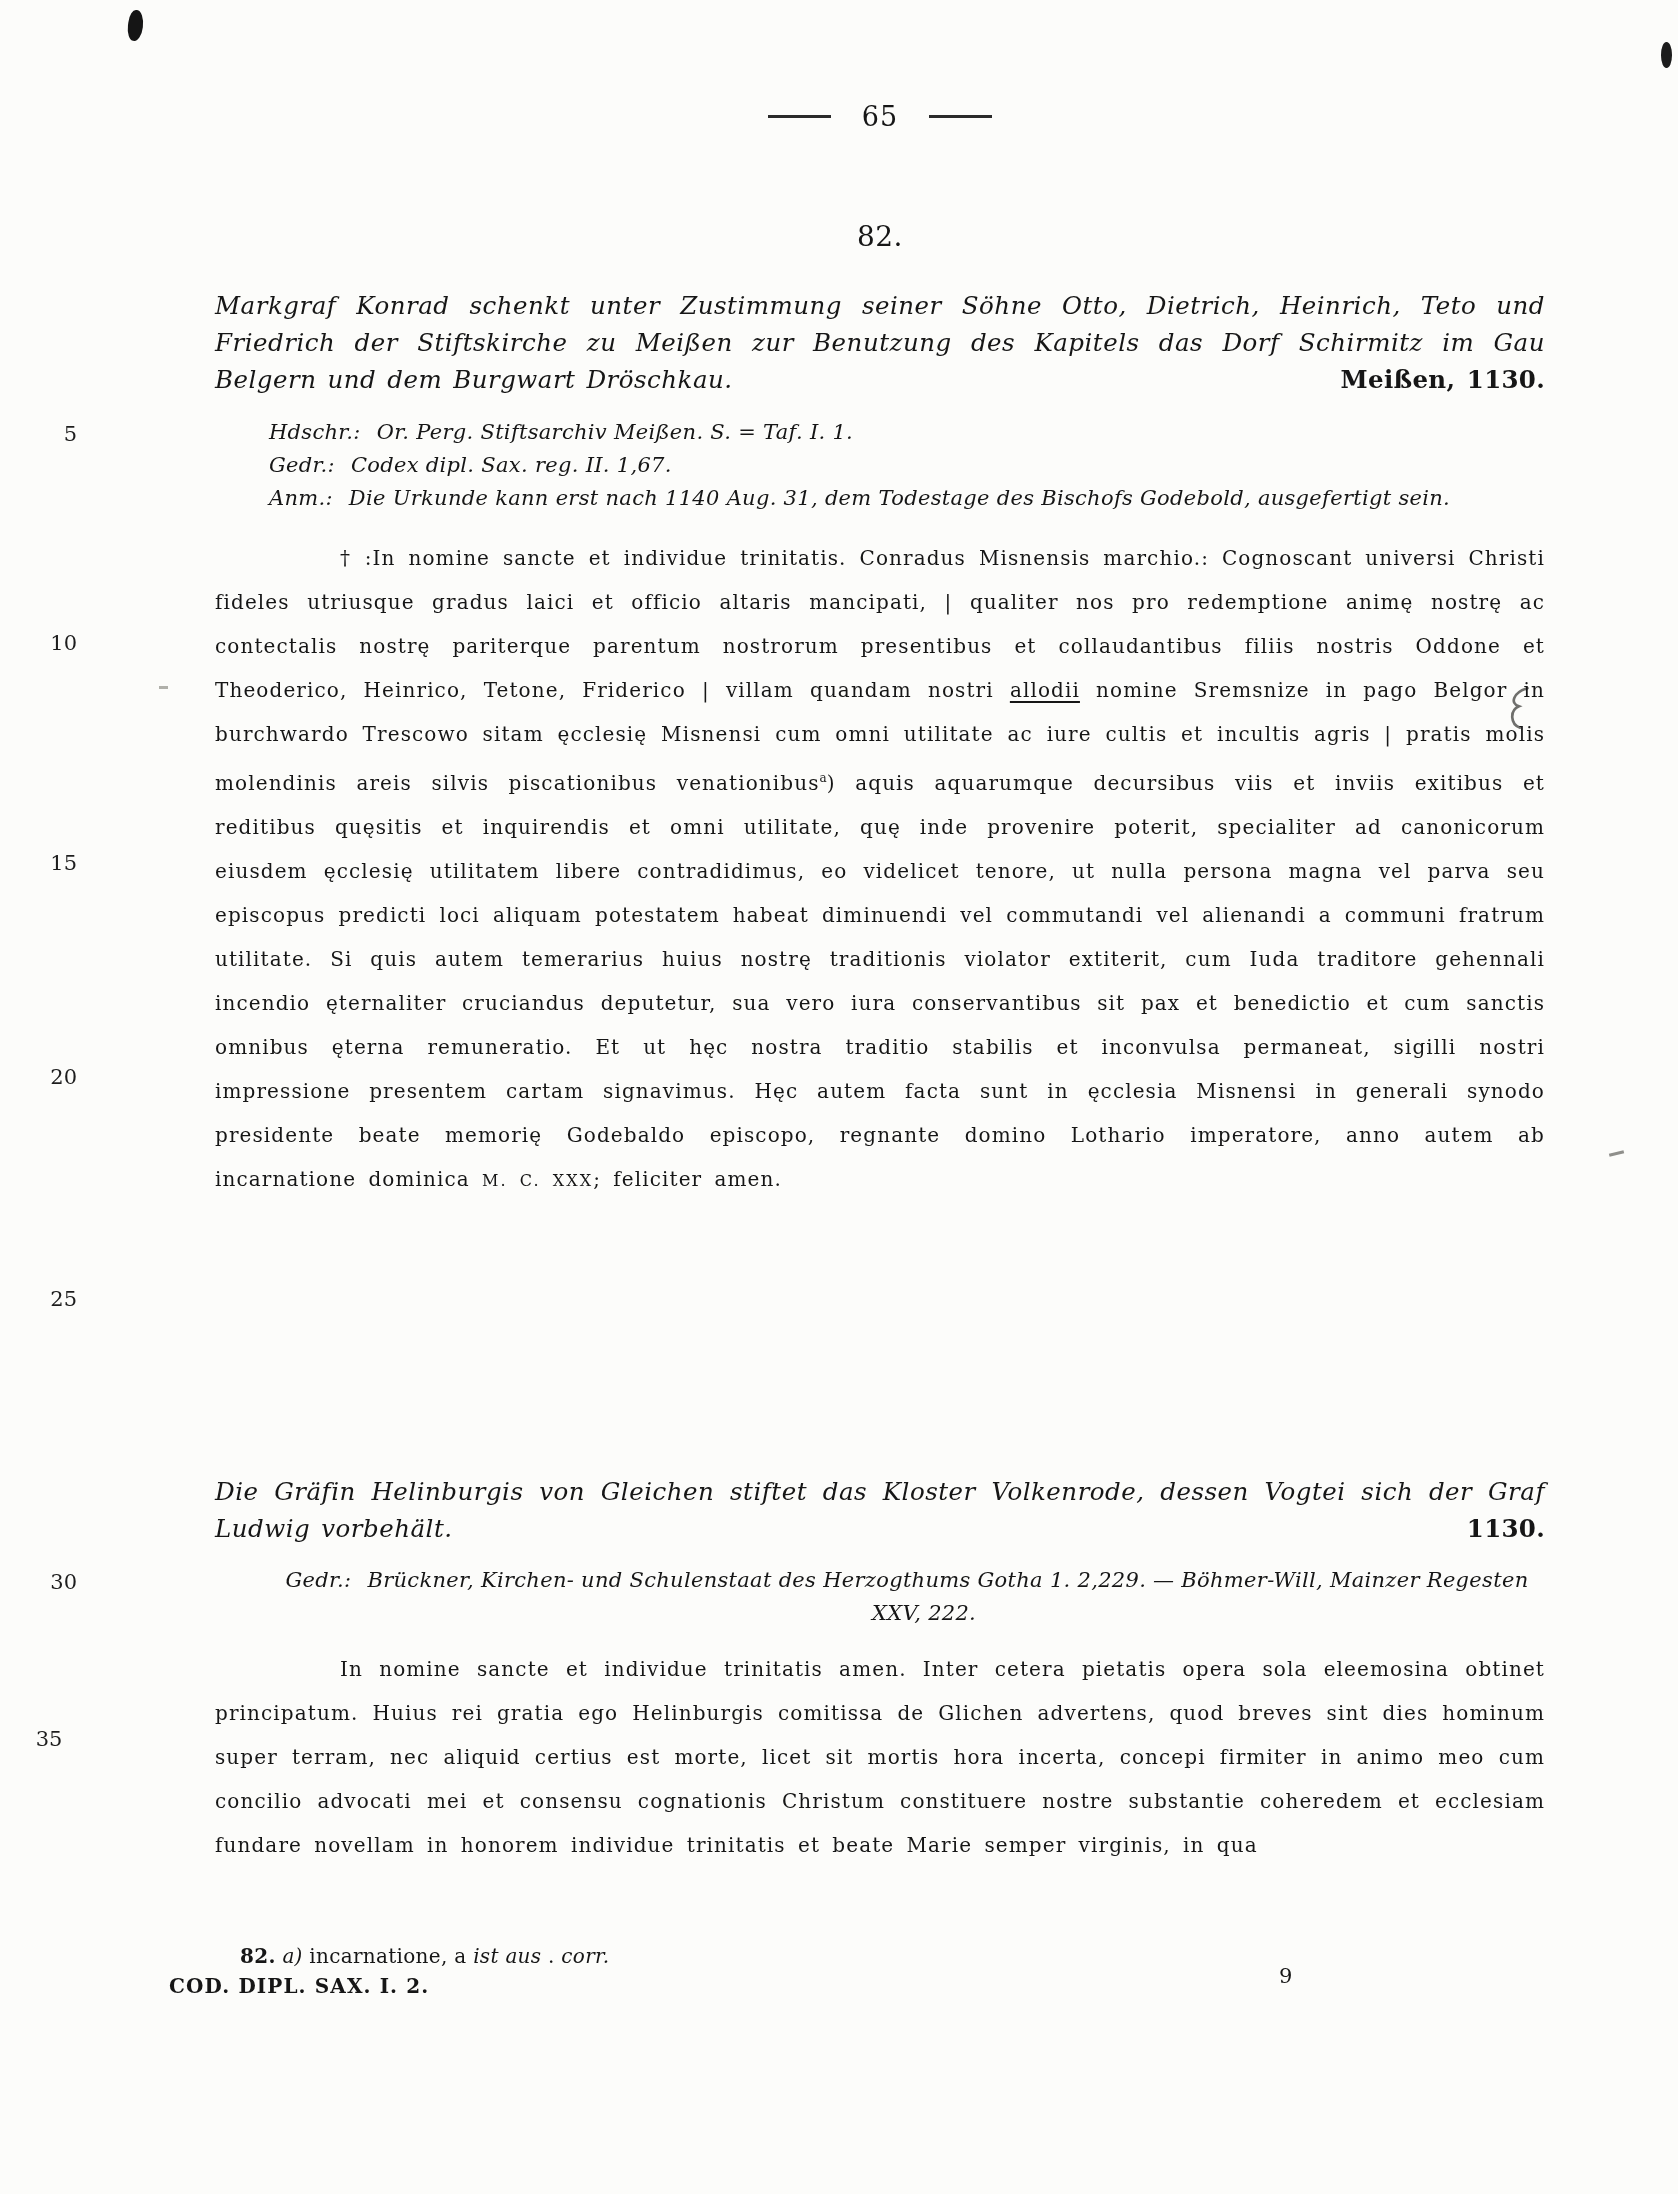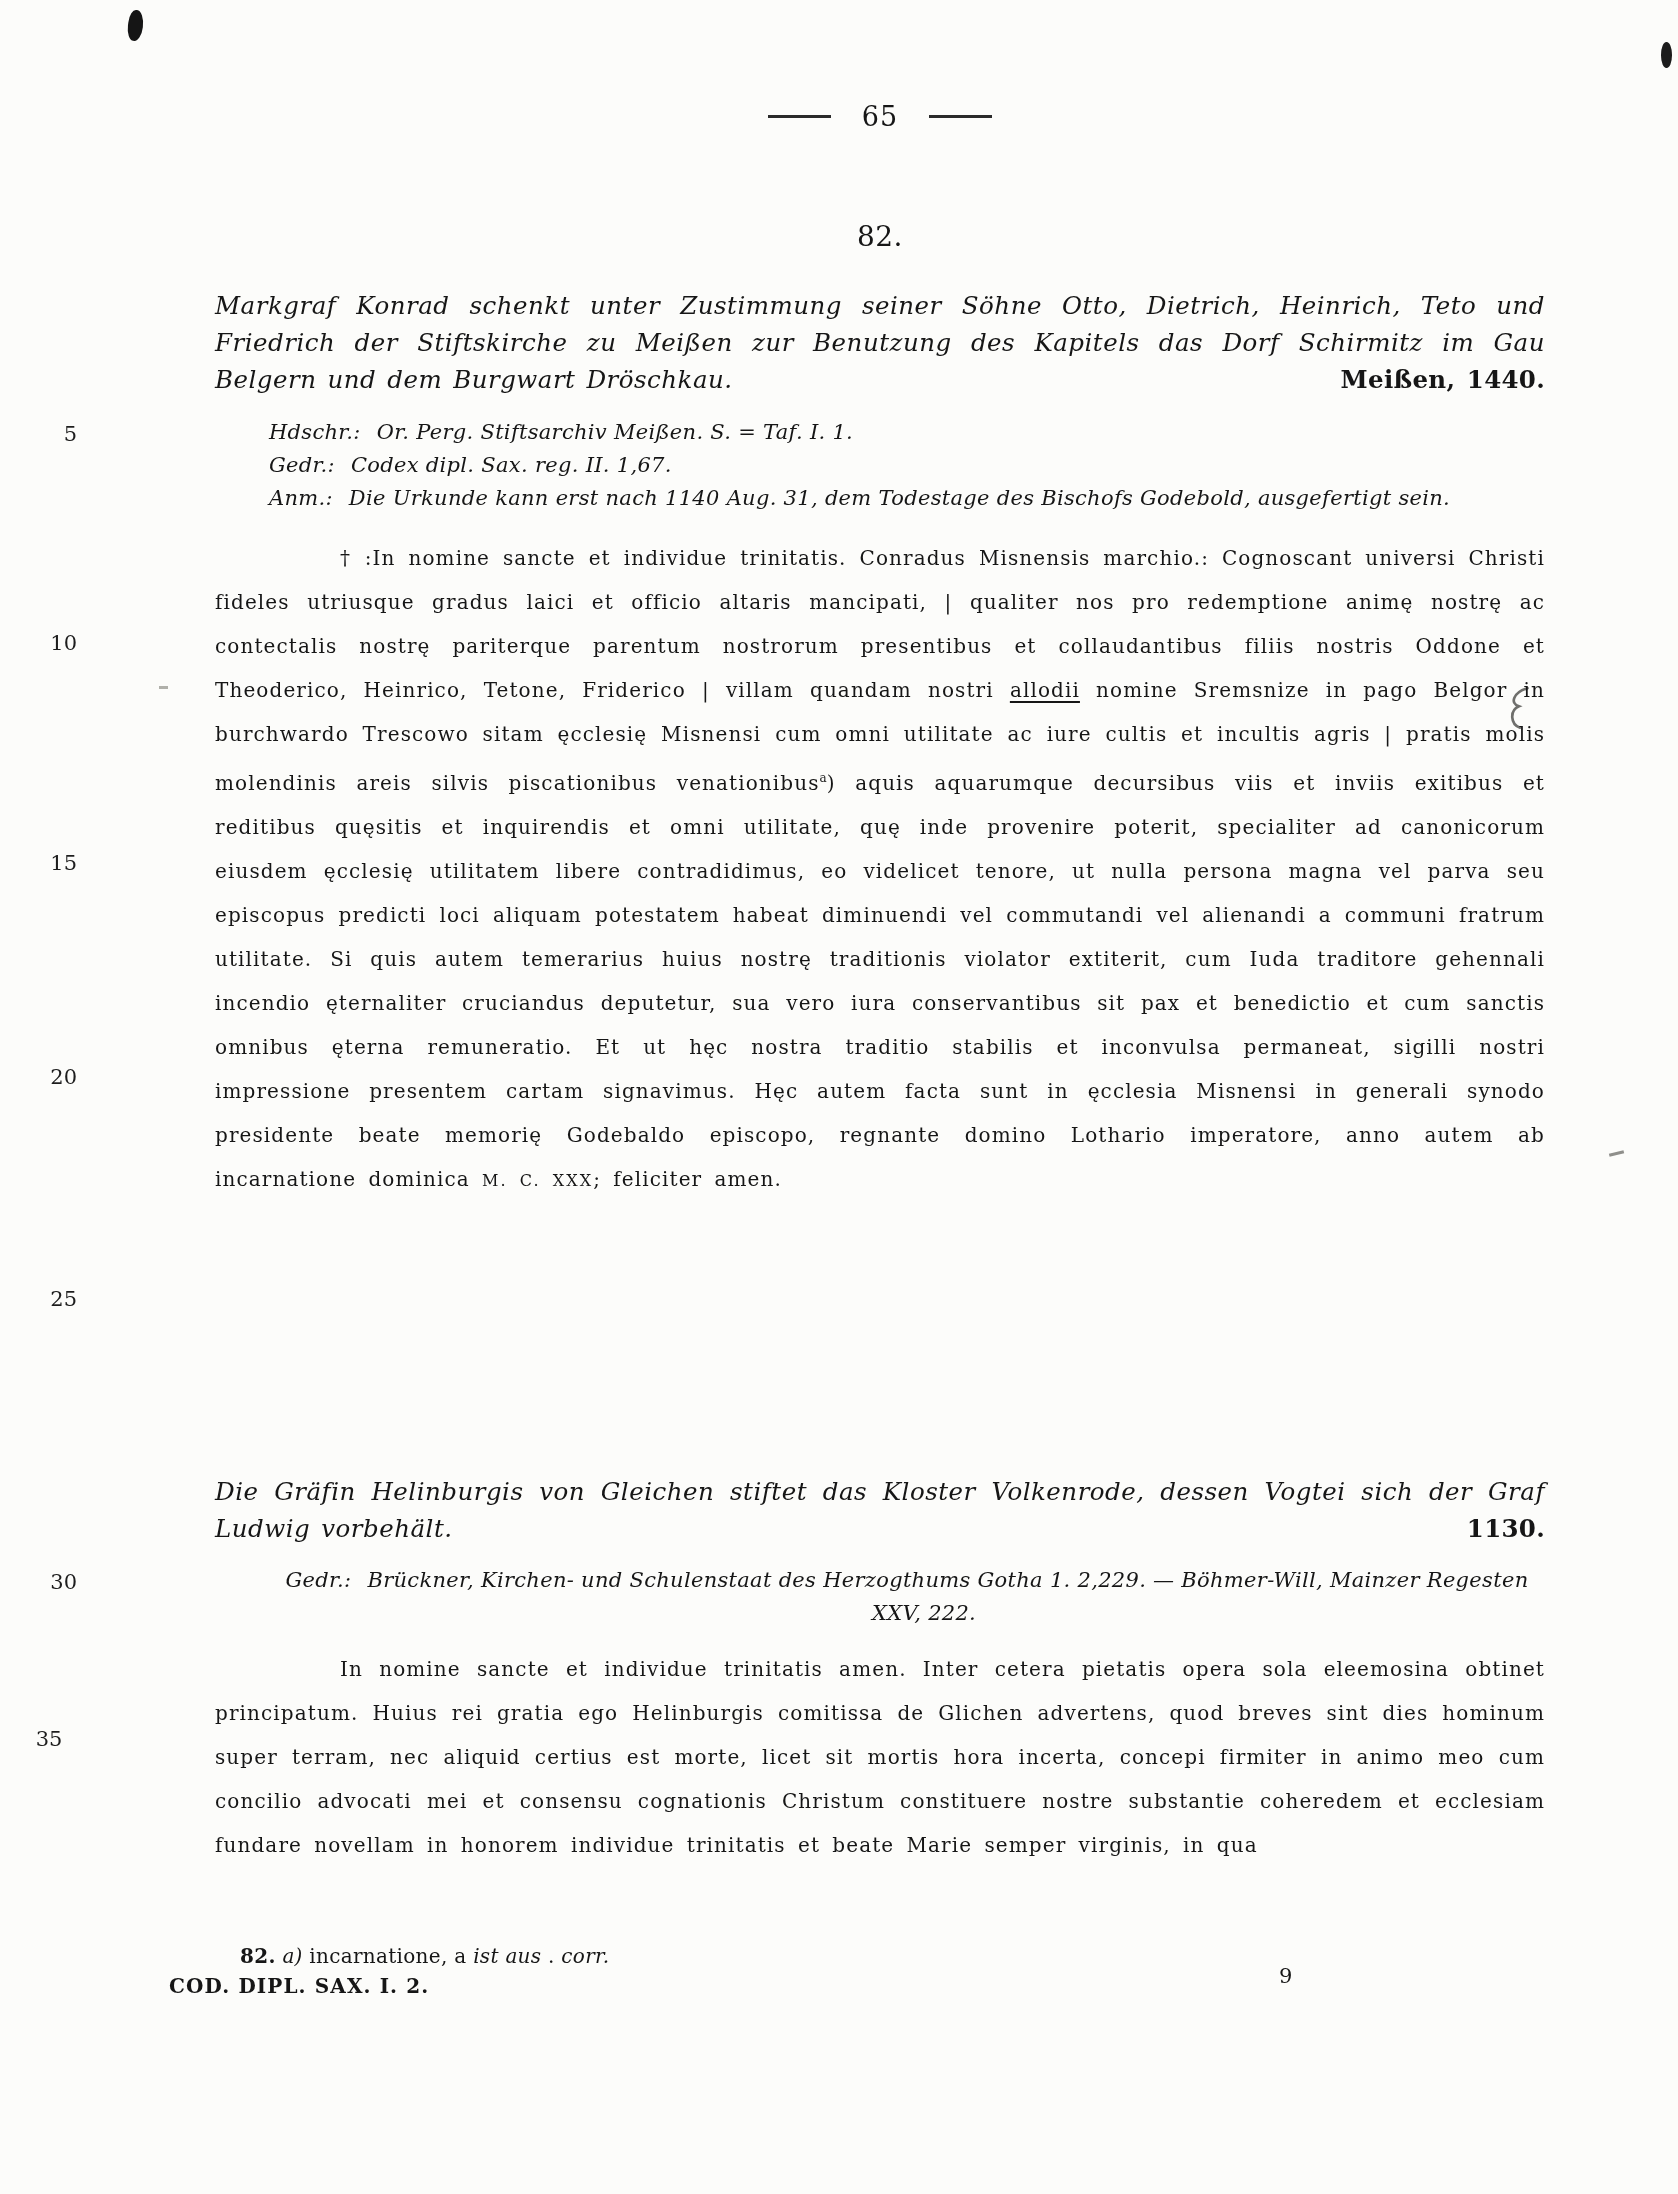--- a/index.html
+++ b/index.html
@@ -97,21 +97,21 @@
       <span class="margin-num" style="top: 1065px;">20</span>
       <span class="margin-num" style="top: 1287px;">25</span>
       <span class="margin-num" style="top: 1570px;">30</span>
       <span class="margin-num" style="top: 1727px; text-align: center;">35</span>
     </div>
 
   <div class="block entry-number" style="top:220px;">82.</div>
 
   <div class="block summary" style="top:287px;">
     <span>Markgraf Konrad schenkt unter Zustimmung seiner Söhne Otto, Dietrich, Heinrich, Teto und Friedrich der Stiftskirche zu Meißen zur Benutzung des Kapitels das Dorf Schirmitz im Gau Belgern und dem Burgwart Dröschkau.</span>
-    <span class="dateline">Meißen, 1440.</span>
+    <span class="dateline">Meißen, 1130.</span>
   </div>
 
   <div class="block apparatus" style="top:416px;">
       <div class="app-line"><span class="app-label">Hdschr.:</span><span>Or. Perg. Stiftsarchiv Meißen.  S. = Taf. I. 1.</span></div>
       <div class="app-line"><span class="app-label">Gedr.:</span><span>Codex dipl. Sax. reg. II. 1,67.</span></div>
       <div class="app-line"><span class="app-label">Anm.:</span><span>Die Urkunde kann erst nach 1140 Aug. 31, dem Todestage des Bischofs Godebold, ausgefertigt sein.</span></div>
     </div>
 
   <div class="block body-text" style="top:536px;"><span>† :In nomine sancte et individue trinitatis.  Conradus Misnensis marchio.:  Cognoscant universi Christi fideles utriusque gradus laici et officio altaris mancipati, | qualiter nos pro redemptione animę nostrę ac contectalis nostrę pariterque parentum nostrorum presentibus et collaudantibus filiis nostris Oddone et Theoderico, Heinrico, Tetone, Friderico | villam quandam nostri </span><span class="useg">allodii</span><span> nomine Sremsnize in pago Belgor in burchwardo Trescowo sitam ęcclesię Misnensi cum omni utilitate ac iure cultis et incultis agris | pratis molis molendinis areis silvis piscationibus venationibus</span><span class="supseg">a</span><span>) aquis aquarumque decursibus viis et inviis exitibus et reditibus quęsitis et inquirendis et omni utilitate, quę inde provenire poterit, specialiter ad canonicorum eiusdem ęcclesię utilitatem libere contradidimus, eo videlicet tenore, ut nulla persona magna vel parva seu episcopus predicti loci aliquam potestatem habeat diminuendi vel commutandi vel alienandi a communi fratrum utilitate.  Si quis autem temerarius huius nostrę traditionis violator extiterit, cum Iuda traditore gehennali incendio ęternaliter cruciandus deputetur, sua vero iura conservantibus sit pax et benedictio et cum sanctis omnibus ęterna remuneratio.  Et ut hęc nostra traditio stabilis et inconvulsa permaneat, sigilli nostri impressione presentem cartam signavimus.  Hęc autem facta sunt in ęcclesia Misnensi in generali synodo presidente beate memorię Godebaldo episcopo, regnante domino Lothario imperatore, anno autem ab incarnatione dominica </span><span class="scseg">M. C. XXX</span><span>; feliciter amen.</span></div>
 

